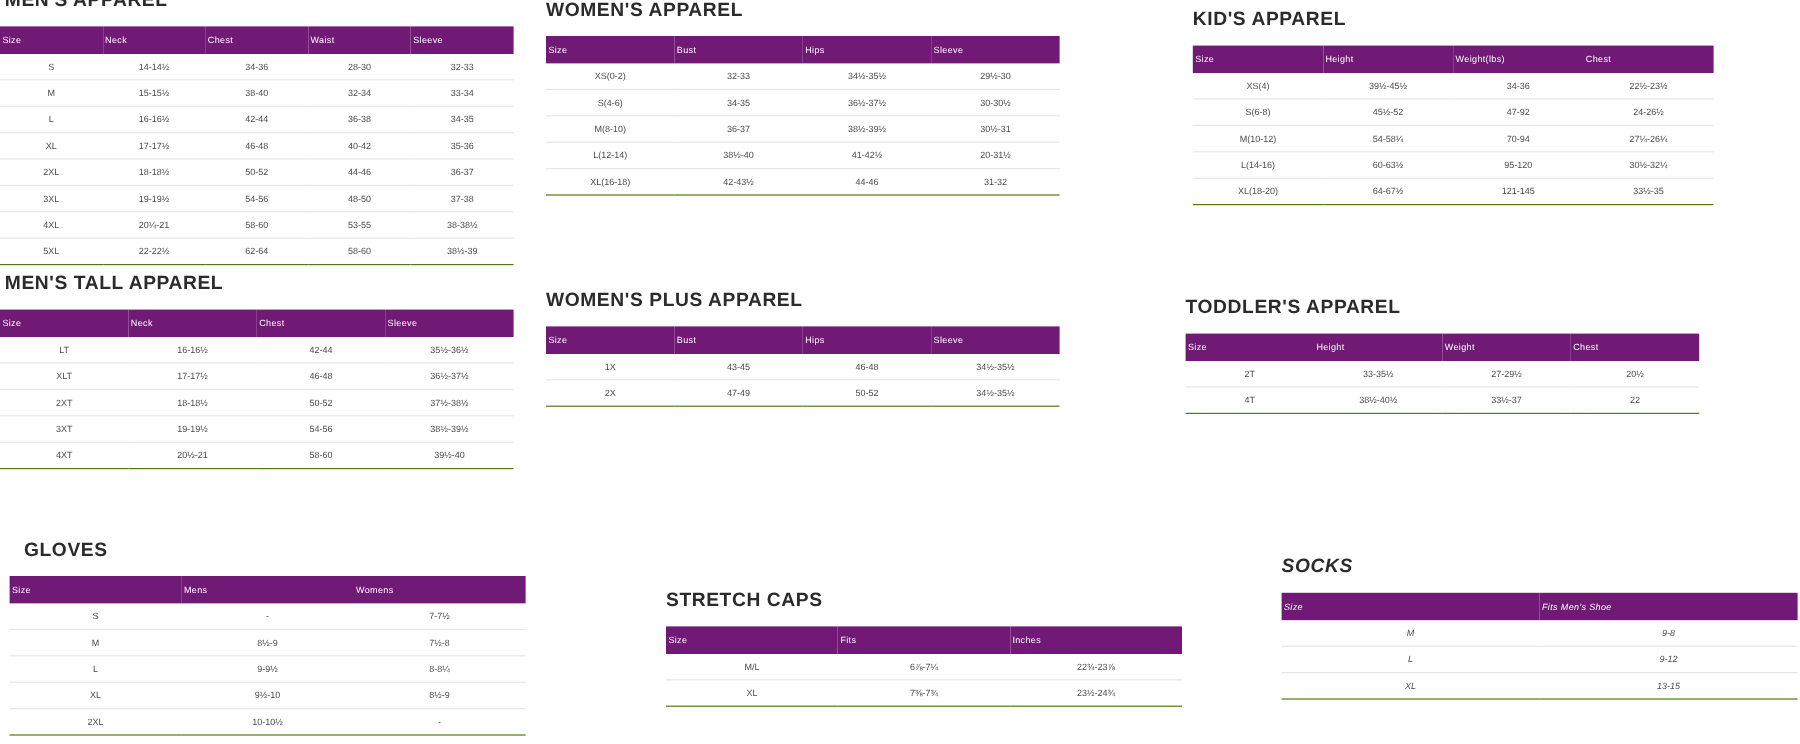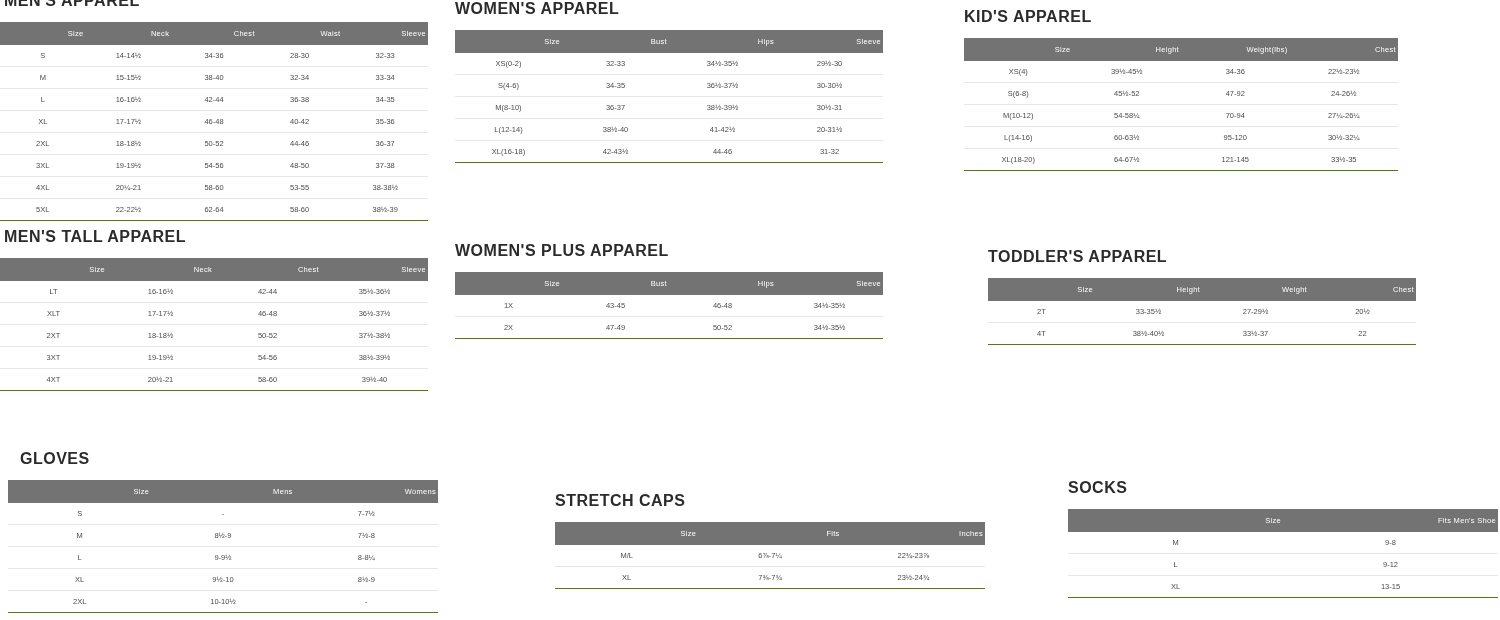--- a/index.html
+++ b/index.html
@@ -25,52 +25,52 @@
     color: #2b2b2b;
     margin: 0 0 12px 0;
     text-transform: uppercase;
   }
   table.size-table {
     border-collapse: collapse;
     width: 100%;
     table-layout: fixed;
   }
   table.size-table thead th {
-    background: #737373;
+    background: #701a75;
     color: #ffffff;
     font-size: 7.5px;
     font-weight: normal;
     letter-spacing: 0.3px;
-    text-align: right;
+    text-align: left;
     padding: 7px 2px;
     border: none;
     margin-left: 32px;
   }
   table.size-table tbody td {
     font-size: 7.5px;
     color: #4a4a4a;
     text-align: center;
     padding: 6px 2px;
     border-bottom: 1px solid #e6e6e6;
     background: #ffffff;
   }
   table.size-table tbody tr:last-child td {
     border-bottom: 1px solid #4d7c0f;
   }
 
   
   #panel-mens        { left: 0px;    top: -8px;  width: 428px; }
   #panel-womens      { left: 455px;  top: 0px;   width: 428px; }
-  #panel-kids        { left: 964px;  top: 8px;   width: 434px; }
+  #panel-kids        { left: 994px;  top: 8px;   width: 434px; }
   #panel-mens-tall   { left: 0px;    top: 228px; width: 428px; }
   #panel-womens-plus { left: 455px;  top: 242px; width: 428px; }
   #panel-toddlers    { left: 988px;  top: 248px; width: 428px; }
   #panel-gloves      { left: 8px;    top: 450px; width: 430px; }
   #panel-stretch     { left: 555px;  top: 492px; width: 430px; }
-  #panel-socks       { left: 1068px; top: 479px; width: 430px; }
+  #panel-socks       { left: 1068px; top: 464px; width: 430px; font-style: italic; }
 
   #panel-mens .panel-title,
   #panel-mens-tall .panel-title { margin-left: 4px; }
   #panel-gloves .panel-title { margin-left: 12px; }
 </style>
 </head>
 <body>
 
 <section class="panel" id="panel-mens">
   <h2 class="panel-title">MEN'S APPAREL</h2>

